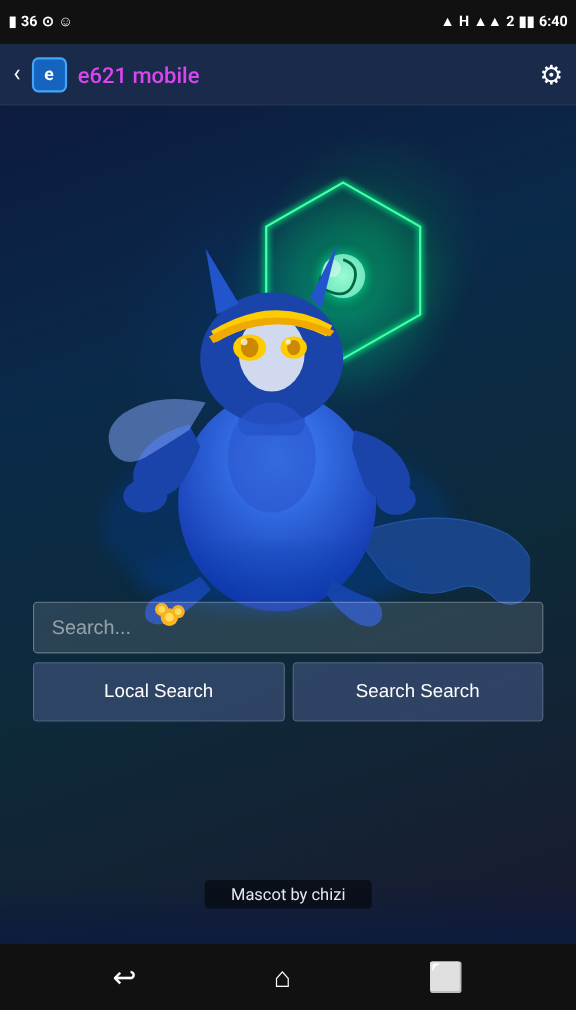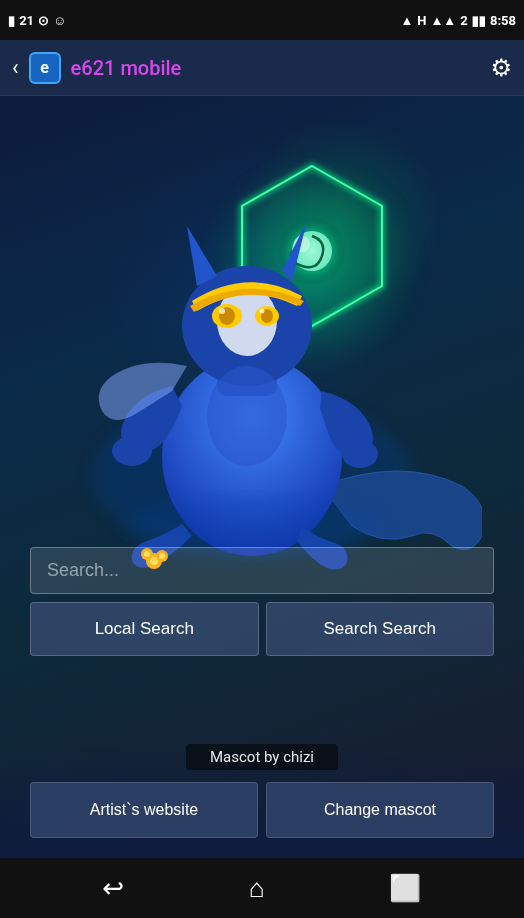--- a/index.html
+++ b/index.html
@@ -225,31 +225,31 @@
       position: relative;
       overflow: hidden;
     }
   </style>
 </head>
 <body>
 
 <div class="status-bar">
   <div class="status-left">
     <span>▮</span>
-    <span>21</span>
+    <span>36</span>
     <span>⊙</span>
     <span>☺</span>
   </div>
   <div class="status-right">
     <span>▲</span>
     <span>H</span>
     <span>▲▲</span>
     <span>2</span>
     <span>▮▮</span>
-    <span>8:58</span>
+    <span>6:40</span>
   </div>
 </div>
 
 <div class="top-bar">
   <div class="top-bar-left">
     <span class="back-arrow">‹</span>
     <div class="app-icon">
       <span>e</span>
     </div>
     <span class="app-title">e621 mobile</span>
@@ -352,24 +352,20 @@
       <input class="search-input" type="text" placeholder="Search..." style="">
     </div>
     <div class="search-buttons">
       <button class="search-btn">Local Search</button>
       <button class="search-btn">Search Search</button>
     </div>
   </div>
 
   <div class="bottom-section">
     <span class="mascot-credit">Mascot by chizi</span>
-    <div class="bottom-buttons">
-      <button class="bottom-btn">Artist`s website</button>
-      <button class="bottom-btn">Change mascot</button>
-    </div>
   </div>
 </div>
 
 <div class="nav-bar">
   <span class="nav-icon">↩</span>
   <span class="nav-icon">⌂</span>
   <span class="nav-icon">⬜</span>
 </div>
 
 </body></html>

